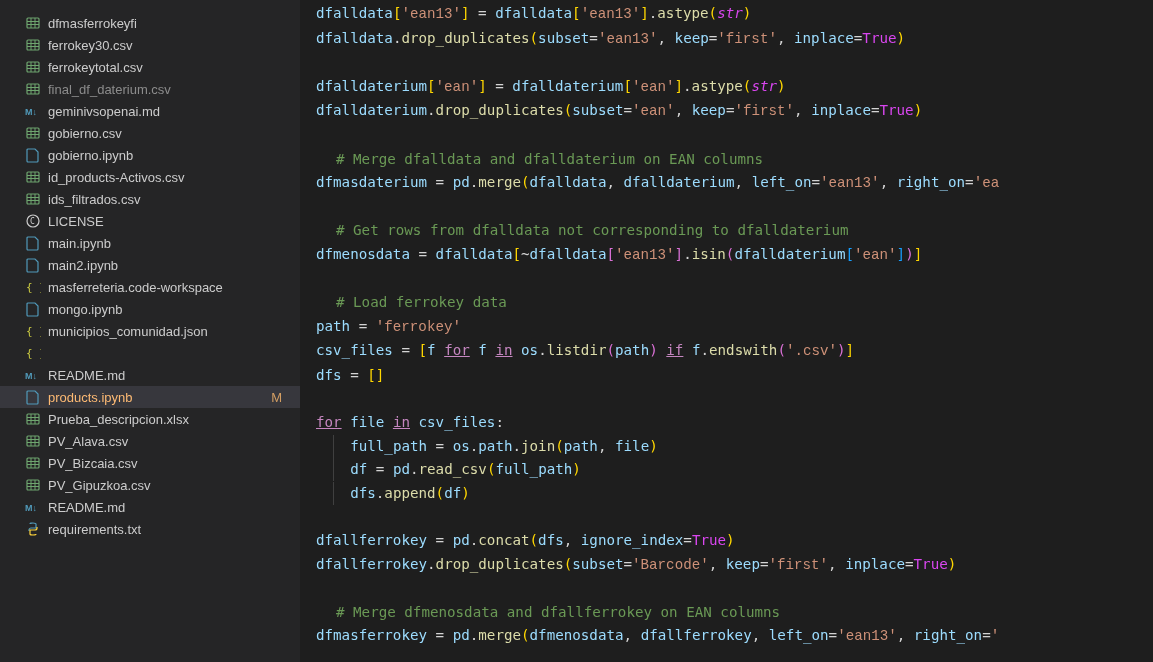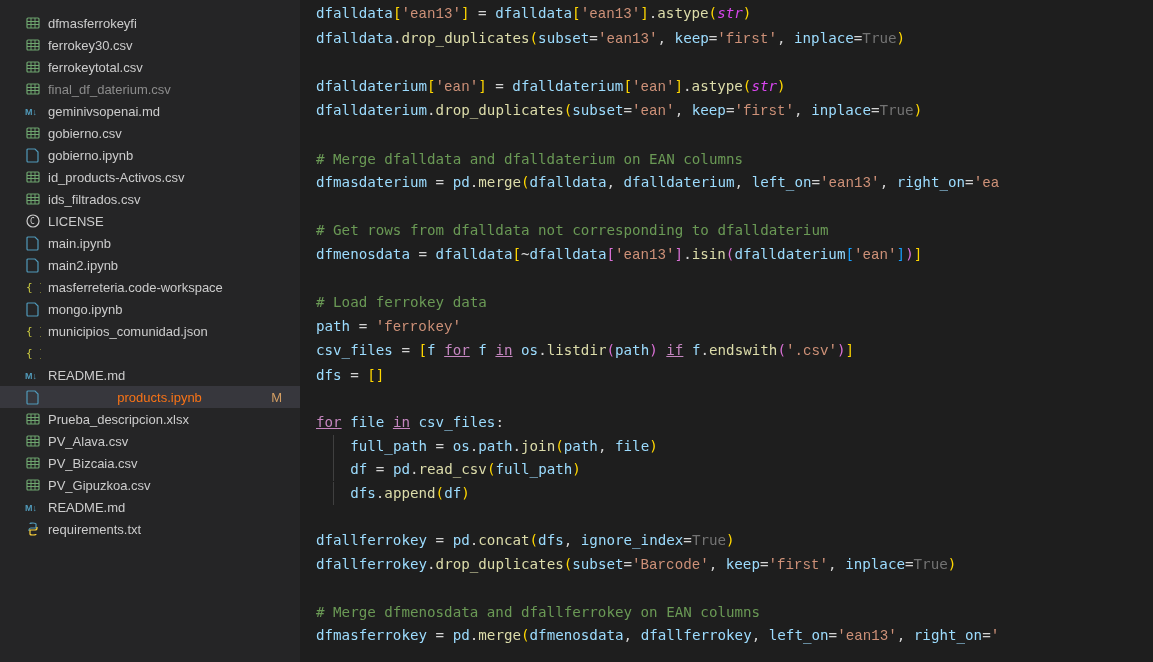--- a/index.html
+++ b/index.html
@@ -4,30 +4,30 @@
 <style>
 * { margin: 0; padding: 0; box-sizing: border-box; }
 body { background: #1e1e1e; font-family: 'Consolas', 'Menlo', monospace; font-size: 14px; overflow: hidden; width: 1153px; height: 662px; display: flex; }
 .sidebar { width: 300px; background: #252526; overflow-y: auto; padding-top: 12px; }
 .file-row { display: flex; align-items: center; padding: 3px 8px 3px 24px; cursor: pointer; color: #cccccc; height: 22px; position: relative; }
 .file-row.active { background: #37373d; }
 .file-row.dimmed { color: #8c8c8c; }
 .file-icon { width: 18px; height: 18px; margin-right: 6px; display: inline-flex; align-items: center; justify-content: center; flex-shrink: 0; }
 .file-name { font-size: 13px; font-family: 'Segoe UI', Arial, sans-serif; white-space: nowrap; overflow: hidden; text-overflow: ellipsis; flex: 1; }
 .file-status { color: #d39e63; margin-left: auto; padding-right: 10px; font-size: 13px; font-family: 'Segoe UI', Arial, sans-serif; }
-.file-row.modified .file-name { color: #f97316; text-align: center; }
+.file-row.modified .file-name { color: #fdba74; }
 .editor { flex: 1; background: #1e1e1e; padding: 0 0 0 16px; overflow: hidden; position: relative; }
 .code { color: #d4d4d4; line-height: 23.6px; white-space: pre; font-size: 14.2px; padding-top: 2px; }
 .indent-guide { color: #404040; display: inline-block; width: 0; border-left: 1px solid #404040; height: 23px; margin-left: 17px; margin-right: -18px; vertical-align: top; }
 .tok-var { color: #9cdcfe; }
 .tok-func { color: #dcdcaa; }
 .tok-str { color: #ce9178; font-family: Liberation Mono, monospace; }
 .tok-kw2 { color: #c586c0; text-decoration: underline; }
-.tok-const { color: #737373; }
-.tok-comment { color: #6a9955; }
+.tok-const { color: #d946ef; }
+.tok-comment { color: #6a9955; margin-left: 20px; }
 .tok-punct { color: #d4d4d4; }
 .tok-op { color: #d4d4d4; }
 .tok-bracket1 { color: #ffd700; }
 .tok-bracket2 { color: #da70d6; }
 .tok-bracket3 { color: #179fff; }
 .tok-obj { color: #d946ef; font-style: italic; }
 </style>
 </head>
 <body>
 

